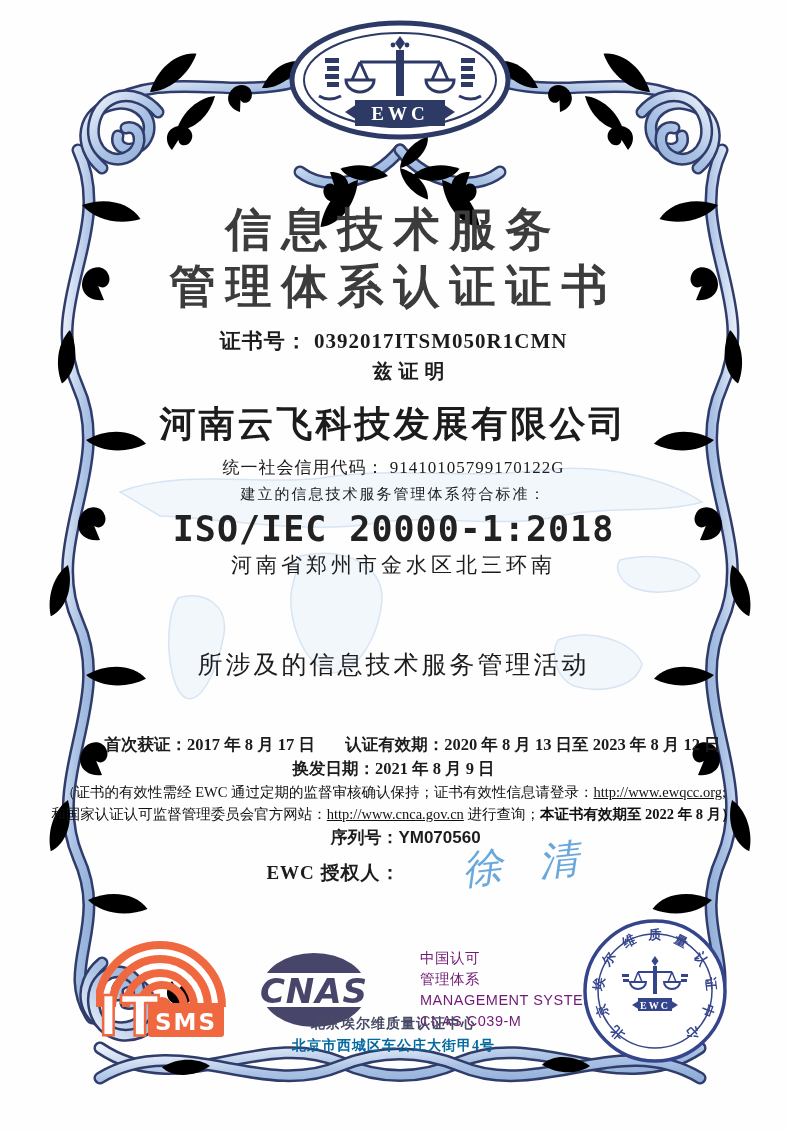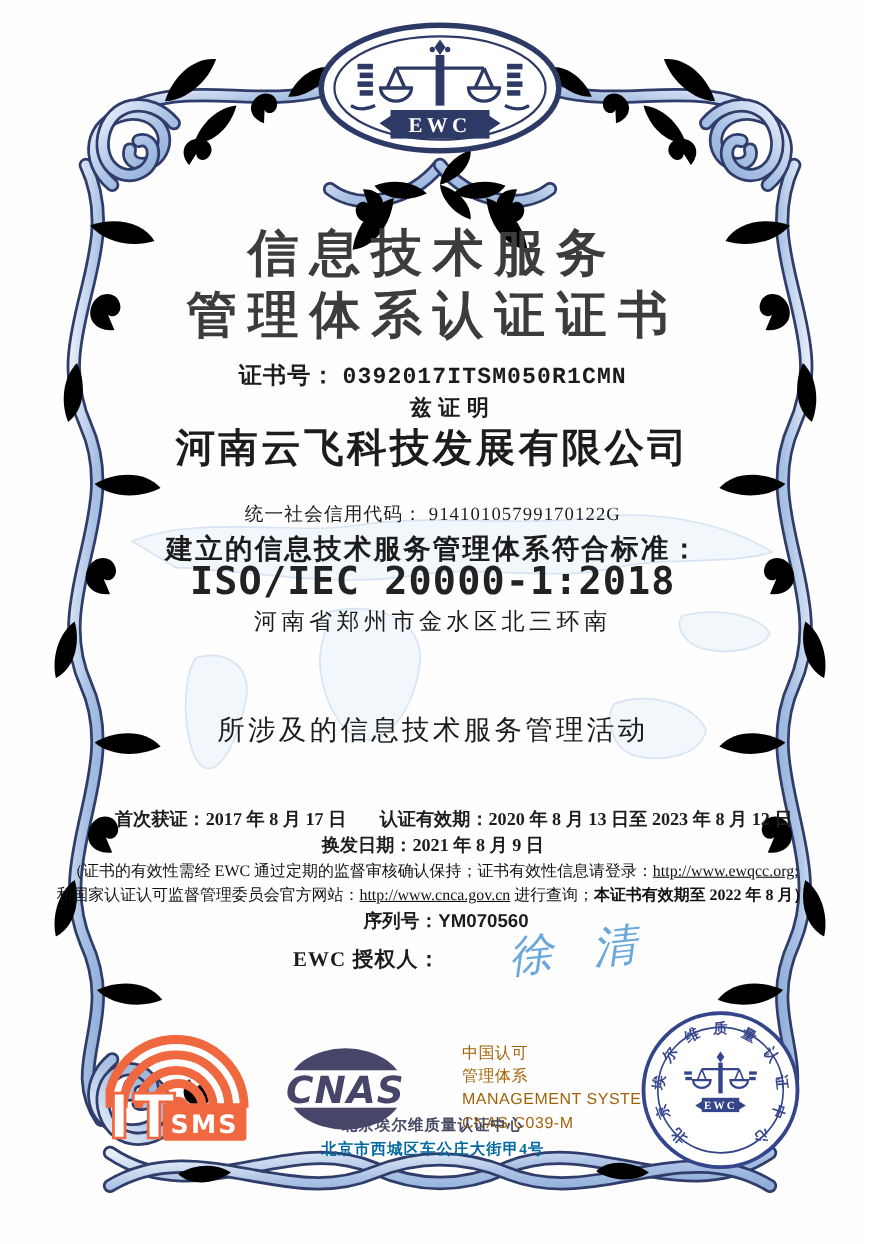--- a/index.html
+++ b/index.html
@@ -6,26 +6,26 @@
   .page{position:relative;width:787px;height:1131px;background:#fefefe;overflow:hidden;
         font-family:"Liberation Serif", serif;color:#1c1c1c;}
   svg{display:block;}
   .layer{position:absolute;inset:0;}
   .center{position:absolute;left:0;right:0;text-align:center;line-height:1.15;}
 
   
   .title{font-family:"Liberation Sans", sans-serif;font-weight:900;font-size:46px;
          color:#3c3c3c;letter-spacing:10px;}
   .certno-row{top:329px;font-size:21px;font-weight:bold;letter-spacing:1px;}
-  .certno-val{font-family:Liberation Mono, monospace;letter-spacing:1px;}
+  .certno-val{font-family:Liberation Serif, serif;letter-spacing:1px;}
   .attest{top:360px;font-size:20px;font-weight:bold;letter-spacing:6px;margin-left:36px;}
-  .company{top:387px;font-size:36px;font-weight:bold;letter-spacing:3px;}
+  .company{top:404px;font-size:36px;font-weight:bold;letter-spacing:3px;}
   .address{top:431px;font-size:19px;font-weight:bold;letter-spacing:0.5px;}
   .credit{top:458px;font-size:17px;letter-spacing:1px;}
-  .std-intro{top:486px;font-size:25px;font-weight:bold;letter-spacing:2px;}
+  .std-intro{top:486px;font-size:15px;font-weight:normal;letter-spacing:2px;}
   .standard{top:509px;font-family:"DejaVu Sans Mono", monospace;font-weight:bold;
             font-size:35px;color:#222;letter-spacing:1px;}
   .scope-intro{top:553px;font-size:21px;letter-spacing:4px;}
   .scope1{top:608px;font-size:25px;letter-spacing:3px;}
   .scope2{top:651px;font-size:25px;letter-spacing:3px;}
   .dates{top:736px;font-size:16.5px;font-weight:bold;padding-left:38px;}
   .reissue{top:760px;font-size:16.5px;font-weight:bold;}
   .note{font-size:14.5px;color:#111;}
   .note1{top:784px;}
   .note2{top:806px;}
@@ -33,21 +33,21 @@
   .b{font-weight:bold;}
   .serial{top:828px;font-size:17px;font-weight:bold;padding-left:24px;}
   .serial-val{font-family:"Liberation Sans", sans-serif;}
   .auth{top:862px;font-size:19px;font-weight:bold;letter-spacing:1px;}
   .signature{position:absolute;left:462px;top:836px;font-family:"DejaVu Sans", sans-serif;
              font-size:40px;color:#5b9fd8;transform:rotate(-6deg);letter-spacing:12px;
              opacity:.9;font-style:italic;}
 
   
   .cnas-text{position:absolute;left:420px;top:948px;font-family:"Liberation Sans", sans-serif;
-             font-size:14.5px;color:#a16207;line-height:1.45;letter-spacing:.5px;}
+             font-size:14.5px;color:#701a75;line-height:1.45;letter-spacing:.5px;}
   .org1{top:1016px;font-size:14px;color:#474b66;font-weight:bold;letter-spacing:1px;}
   .org2{top:1038px;font-size:14px;color:#0369a1;font-weight:bold;letter-spacing:1px;}
 
   
   .vine-o{stroke:#303c6a;stroke-width:13;fill:none;stroke-linecap:round;}
   .vine-i{stroke:url(#lg);stroke-width:8;fill:none;stroke-linecap:round;}
   .map{fill:#eef5fc;stroke:#cadcf0;stroke-width:1.5;}
   .emb{stroke:#2e3a66;fill:none;stroke-width:3;}
   .seal-ring-char{fill:#35458c;font-size:13px;font-weight:bold;text-anchor:middle;
                   font-family:"Liberation Serif", serif;}

